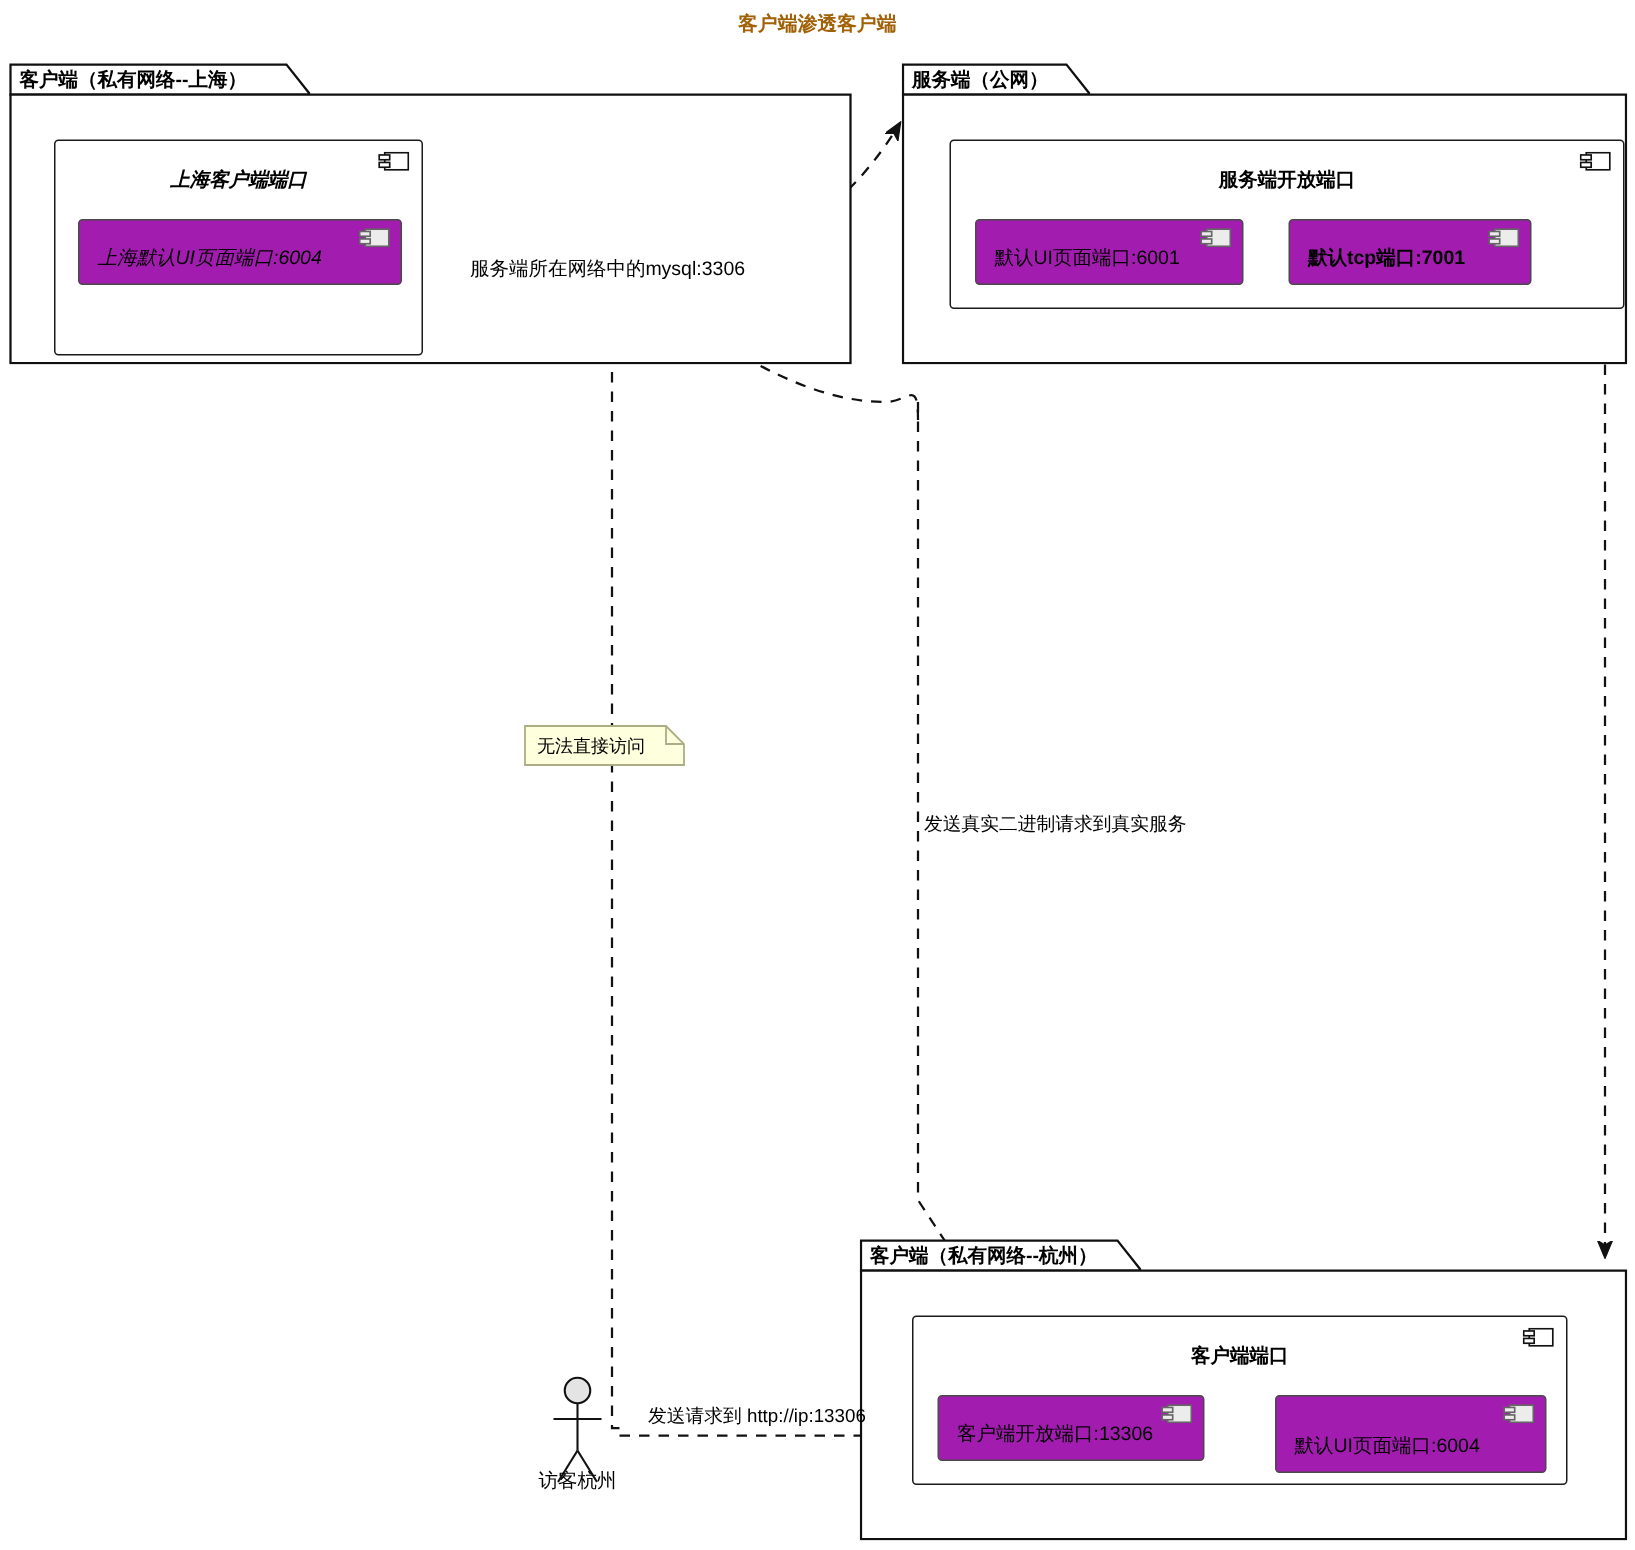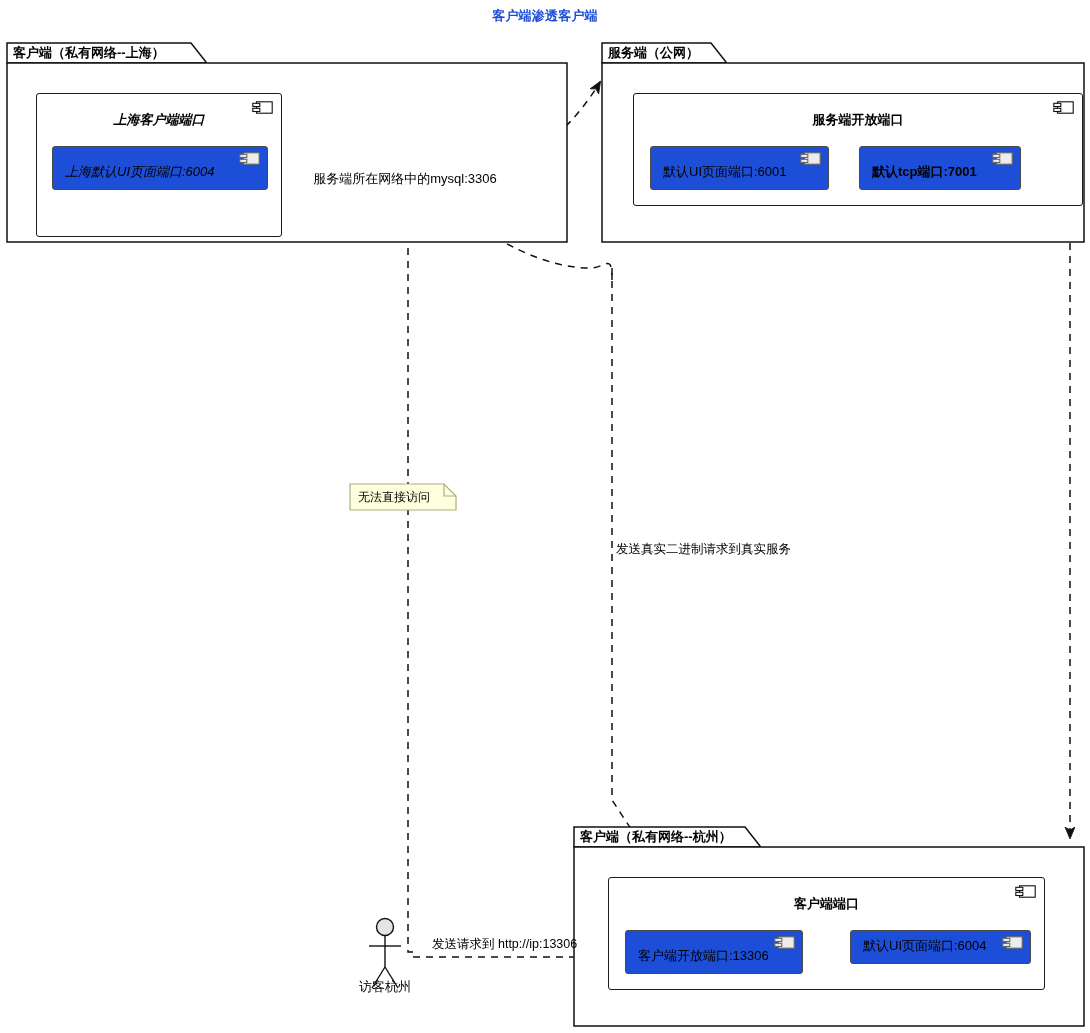--- a/index.html
+++ b/index.html
@@ -27,21 +27,21 @@
   }
   
   .diagram-title {
     position: absolute;
     top: 7px;
     left: 0;
     width: 1090px;
     text-align: center;
     font-size: 13px;
     font-weight: bold;
-    color: #1d4ed8;
+    color: #a16207;
     letter-spacing: 0.2px;
   }
   
   .pkg {
     position: absolute;
   }
   .pkg-label {
     position: absolute;
     left: 6px;
     top: 2px;
@@ -65,21 +65,21 @@
     width: 100%;
     text-align: center;
     font-size: 13px;
     font-weight: bold;
     color: #000000;
     white-space: nowrap;
   }
   
   .port {
     position: absolute;
-    background: #1d4ed8;
+    background: #a21caf;
     border: 1.1px solid #4a4a4a;
     border-radius: 3px;
     box-sizing: border-box;
   }
   .port-label {
     position: absolute;
     left: 12px;
     bottom: 8px;
     font-size: 13px;
     color: #000000;
@@ -267,21 +267,21 @@
 
       <div class="port" style="left:16px; top:52px; width:178px; height:44px;">
         <svg class="comp-icon" style="right:7px; top:5px;" viewBox="0 0 21 13">
           <rect x="4.5" y="0.8" width="15.7" height="11.4" fill="#ececec" stroke="#666" stroke-width="1.1"></rect>
           <rect x="0.8" y="2.3" width="7" height="3.2" fill="#ececec" stroke="#666" stroke-width="1.1"></rect>
           <rect x="0.8" y="7.3" width="7" height="3.2" fill="#ececec" stroke="#666" stroke-width="1.1"></rect>
         </svg>
         <div class="port-label">客户端开放端口:13306</div>
       </div>
 
-      <div class="port" style="left:241px; top:52px; width:181px; height:34px;">
+      <div class="port" style="left:241px; top:52px; width:181px; height:52px;">
         <svg class="comp-icon" style="right:7px; top:5px;" viewBox="0 0 21 13">
           <rect x="4.5" y="0.8" width="15.7" height="11.4" fill="#ececec" stroke="#666" stroke-width="1.1"></rect>
           <rect x="0.8" y="2.3" width="7" height="3.2" fill="#ececec" stroke="#666" stroke-width="1.1"></rect>
           <rect x="0.8" y="7.3" width="7" height="3.2" fill="#ececec" stroke="#666" stroke-width="1.1"></rect>
         </svg>
         <div class="port-label">默认UI页面端口:6004</div>
       </div>
     </div>
   </div>
 

